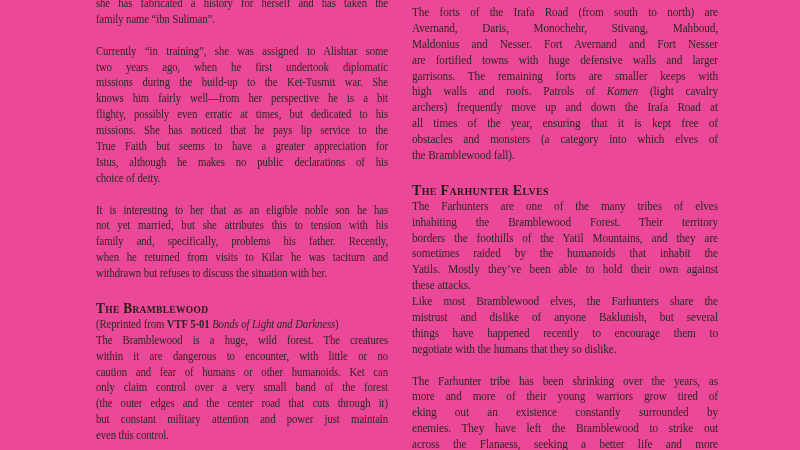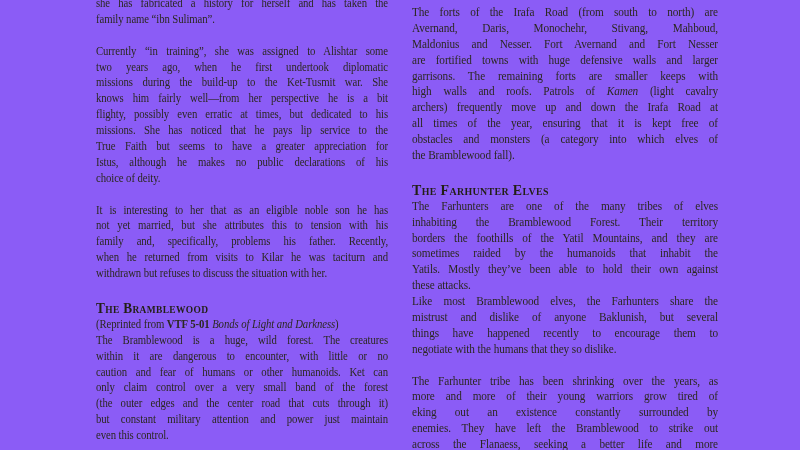--- a/index.html
+++ b/index.html
@@ -22,21 +22,21 @@
     font-size:15.5px;line-height:19px;font-weight:bold;
     font-variant:small-caps;letter-spacing:0.4px;
     margin-top:14px;color:#221f15;
   }
   .b{font-weight:bold;}
   .i{font-style:italic;}
 </style>
 </head>
 <body>
 
-<div class="page" style="background: #8b5cf6; color: rgb(43, 40, 32);">
+<div class="page" style="background: #ec4899; color: rgb(43, 40, 32);">
     <div class="col" style="left: 96px; top: -4px; width: 340px; transform: scaleX(0.858824);">
       <div class="para">
         <div class="line jl">she has fabricated a history for herself and has taken the</div>
         <div class="line ll">family name “ibn Suliman”.</div>
       </div>
       <div class="para">
         <div class="line jl">Currently “in training”, she was assigned to Alishtar some</div>
         <div class="line jl">two years ago, when he first undertook diplomatic</div>
         <div class="line jl">missions during the build-up to the Ket-Tusmit war. She</div>
         <div class="line jl">knows him fairly well—from her perspective he is a bit</div>

